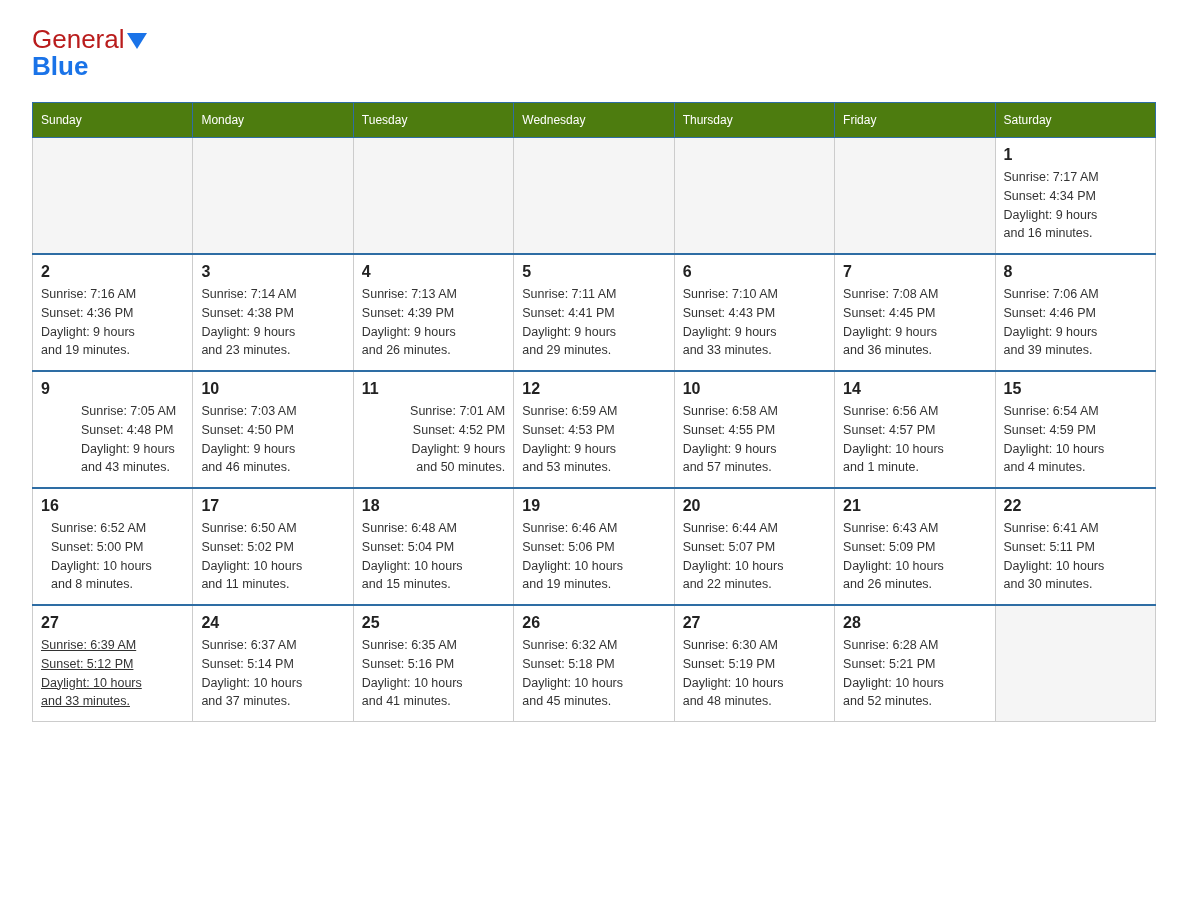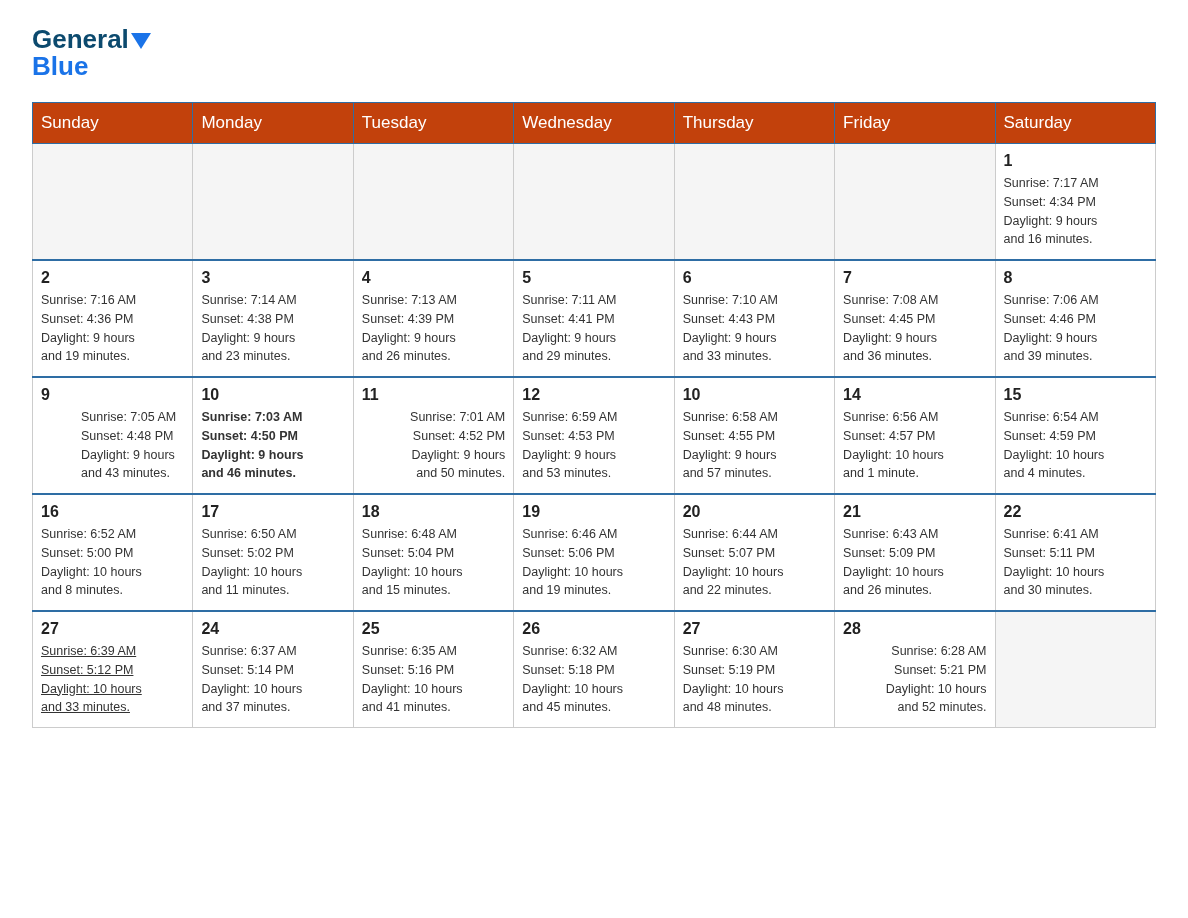--- a/index.html
+++ b/index.html
@@ -38,23 +38,23 @@
       font-size: 22px;
       color: #444;
       margin-top: 4px;
     }
     .calendar {
       width: 100%;
       border-collapse: collapse;
       border: 1px solid #aaa;
     }
     .calendar th {
-      background-color: #c2410c;
+      background-color: #4d7c0f;
       color: #fff;
-      font-size: 17px;
+      font-size: 12px;
       font-weight: normal;
       padding: 10px 8px;
       text-align: left;
       border: 1px solid #2e6da4;
     }
     .calendar td {
       vertical-align: top;
       padding: 8px 8px 10px 8px;
       border: 1px solid #ccc;
       width: calc(100% / 7);
@@ -82,21 +82,21 @@
     .row-divider td {
       border-top: 2px solid #2e6da4;
     }
   </style>
 </head>
 <body>
 
 <div class="header">
   <div class="logo">
     <div class="logo-line1">
-      <span style="font-size:26px;font-weight:bold;color:#0c4a6e;">General</span>
+      <span style="font-size:26px;font-weight:normal;color:#b91c1c;">General</span>
       <span style="display:inline-block;width:0;height:0;border-left:10px solid transparent;border-right:10px solid transparent;border-top:16px solid #1a73e8;margin-left:2px;margin-bottom:-2px;"></span>
     </div>
     <span style="font-size:26px;font-weight:bold;color:#1a73e8;margin-top:-4px;">Blue</span>
   </div>
   <div class="title-block">
     <div class="month-title"></div>
     <div class="location"></div>
   </div>
 </div>
 
@@ -182,21 +182,21 @@
       <tr class="row-divider">
         <td>
           <span class="day-number">9</span>
           <div class="day-info" style="white-space: pre-line; margin-left: 40px;">Sunrise: 7:05 AM
 Sunset: 4:48 PM
 Daylight: 9 hours
 and 43 minutes.</div>
         </td>
         <td>
           <span class="day-number">10</span>
-          <div class="day-info" style="white-space: pre-line; font-weight: bold;">Sunrise: 7:03 AM
+          <div class="day-info" style="white-space: pre-line;">Sunrise: 7:03 AM
 Sunset: 4:50 PM
 Daylight: 9 hours
 and 46 minutes.</div>
         </td>
         <td>
           <span class="day-number">11</span>
           <div class="day-info" style="white-space: pre-line; text-align: right;">Sunrise: 7:01 AM
 Sunset: 4:52 PM
 Daylight: 9 hours
 and 50 minutes.</div>
@@ -226,21 +226,21 @@
           <span class="day-number">15</span>
           <div class="day-info" style="white-space: pre-line;">Sunrise: 6:54 AM
 Sunset: 4:59 PM
 Daylight: 10 hours
 and 4 minutes.</div>
         </td>
       </tr>
       <tr class="row-divider">
         <td>
           <span class="day-number">16</span>
-          <div class="day-info" style="white-space: pre-line;">Sunrise: 6:52 AM
+          <div class="day-info" style="white-space: pre-line; margin-left: 10px;">Sunrise: 6:52 AM
 Sunset: 5:00 PM
 Daylight: 10 hours
 and 8 minutes.</div>
         </td>
         <td>
           <span class="day-number">17</span>
           <div class="day-info" style="white-space: pre-line;">Sunrise: 6:50 AM
 Sunset: 5:02 PM
 Daylight: 10 hours
 and 11 minutes.</div>
@@ -312,21 +312,21 @@
         </td>
         <td>
           <span class="day-number">27</span>
           <div class="day-info" style="white-space: pre-line;">Sunrise: 6:30 AM
 Sunset: 5:19 PM
 Daylight: 10 hours
 and 48 minutes.</div>
         </td>
         <td>
           <span class="day-number">28</span>
-          <div class="day-info" style="white-space: pre-line; text-align: right;">Sunrise: 6:28 AM
+          <div class="day-info" style="white-space: pre-line;">Sunrise: 6:28 AM
 Sunset: 5:21 PM
 Daylight: 10 hours
 and 52 minutes.</div>
         </td>
         <td class="empty"></td>
       </tr>
     </tbody>
 </table>
 
 </body></html>

